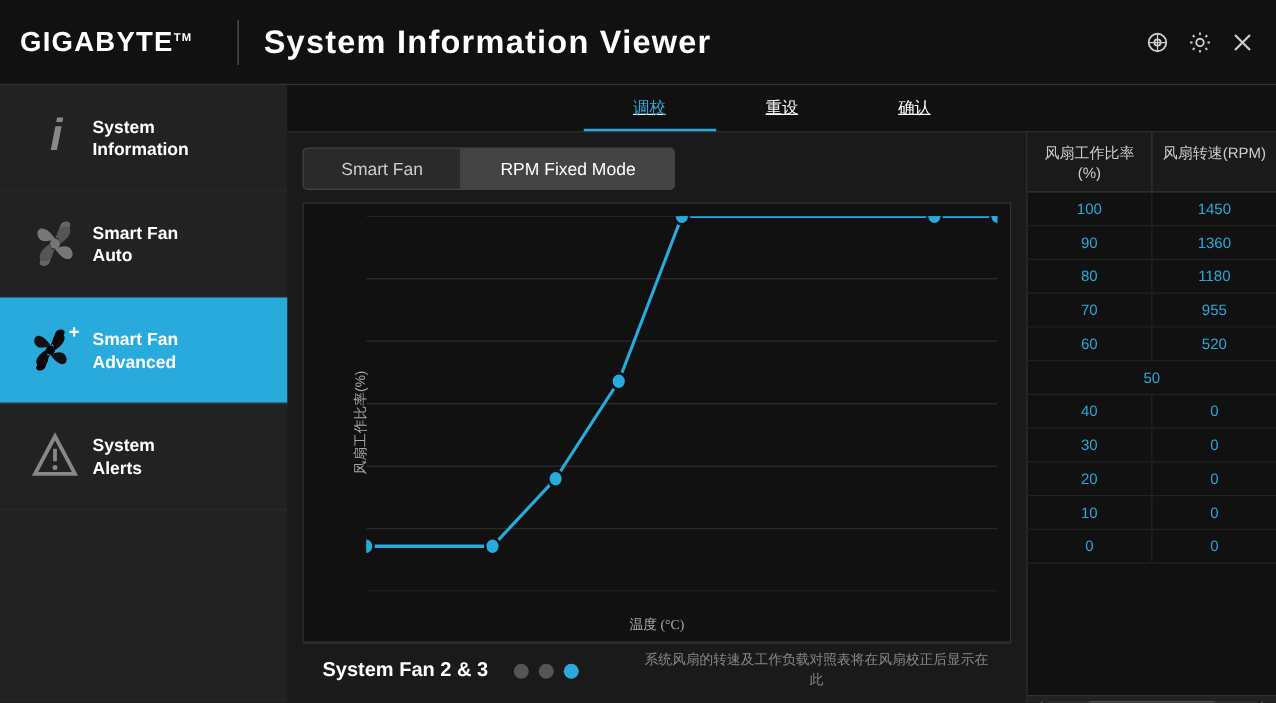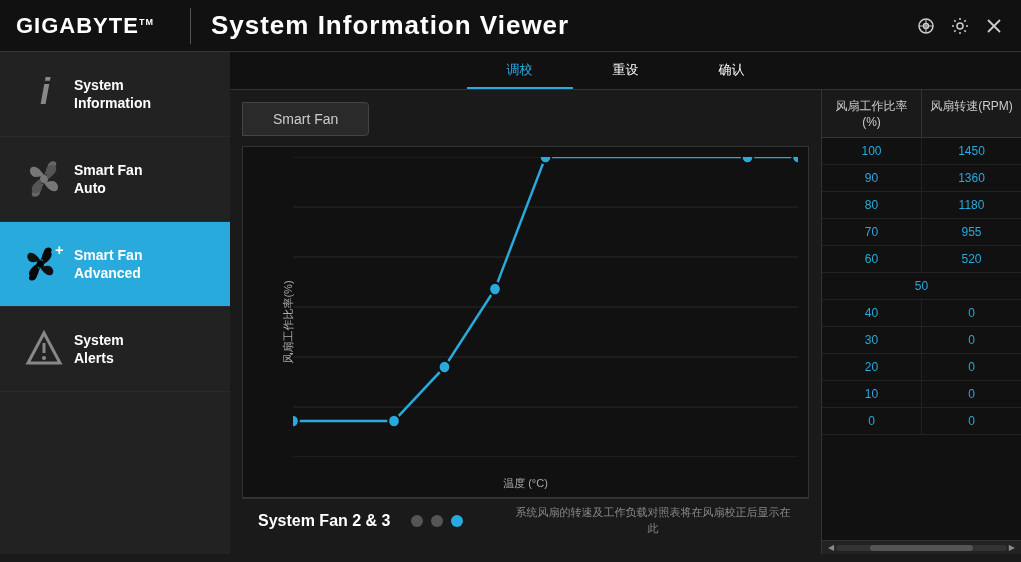--- a/index.html
+++ b/index.html
@@ -8,21 +8,21 @@
       height: 562px;
       background: #1a1a1a;
       font-family: Arial, sans-serif;
       overflow: hidden;
       color: #fff;
     }
 
     
     .header {
       background: #111;
-      height: 52px;
+      height: 68px;
       display: flex;
       align-items: center;
       padding: 0 16px;
       border-bottom: 1px solid #333;
     }
     .header-logo {
       font-size: 22px;
       font-weight: 900;
       color: #fff;
       letter-spacing: 1px;
@@ -115,20 +115,21 @@
 
     
     .top-tabs {
       display: flex;
       background: #111;
       border-bottom: 1px solid #333;
       height: 38px;
       align-items: stretch;
       justify-content: center;
       gap: 0;
+      text-decoration: underline;
     }
     .top-tab {
       padding: 0 40px;
       display: flex;
       align-items: center;
       font-size: 13px;
       color: #ffffff;
       cursor: pointer;
       border-bottom: 2px solid transparent;
     }
@@ -194,20 +195,21 @@
     }
 
     
     .x-axis-label {
       position: absolute;
       bottom: 6px;
       left: 50%;
       transform: translateX(-50%);
       font-size: 11px;
       color: #aaa;
+      font-family: Liberation Serif, serif;
     }
 
     
     .chart-svg {
       width: 100%;
       height: 100%;
     }
 
     
     .bottom-bar {
@@ -419,20 +421,21 @@
       <div class="top-tab">重设</div>
       <div class="top-tab">确认</div>
     </div>
 
     <div class="content-body">
 
       <div class="chart-area">
 
         <div class="mode-tabs">
           <div class="mode-tab">Smart Fan</div>
+          <div class="mode-tab active">RPM Fixed Mode</div>
         </div>
 
         <div class="chart-container">
           <div class="y-axis-label">风扇工作比率(%)</div>
           <div class="x-axis-label">温度 (°C)</div>
           <svg class="chart-svg" viewBox="0 0 520 280" preserveAspectRatio="none">
 
             <line x1="0" y1="0" x2="520" y2="0" stroke="#2a2a2a" stroke-width="1"></line>
             <line x1="0" y1="46.7" x2="520" y2="46.7" stroke="#2a2a2a" stroke-width="1"></line>
             <line x1="0" y1="93.3" x2="520" y2="93.3" stroke="#2a2a2a" stroke-width="1"></line>

